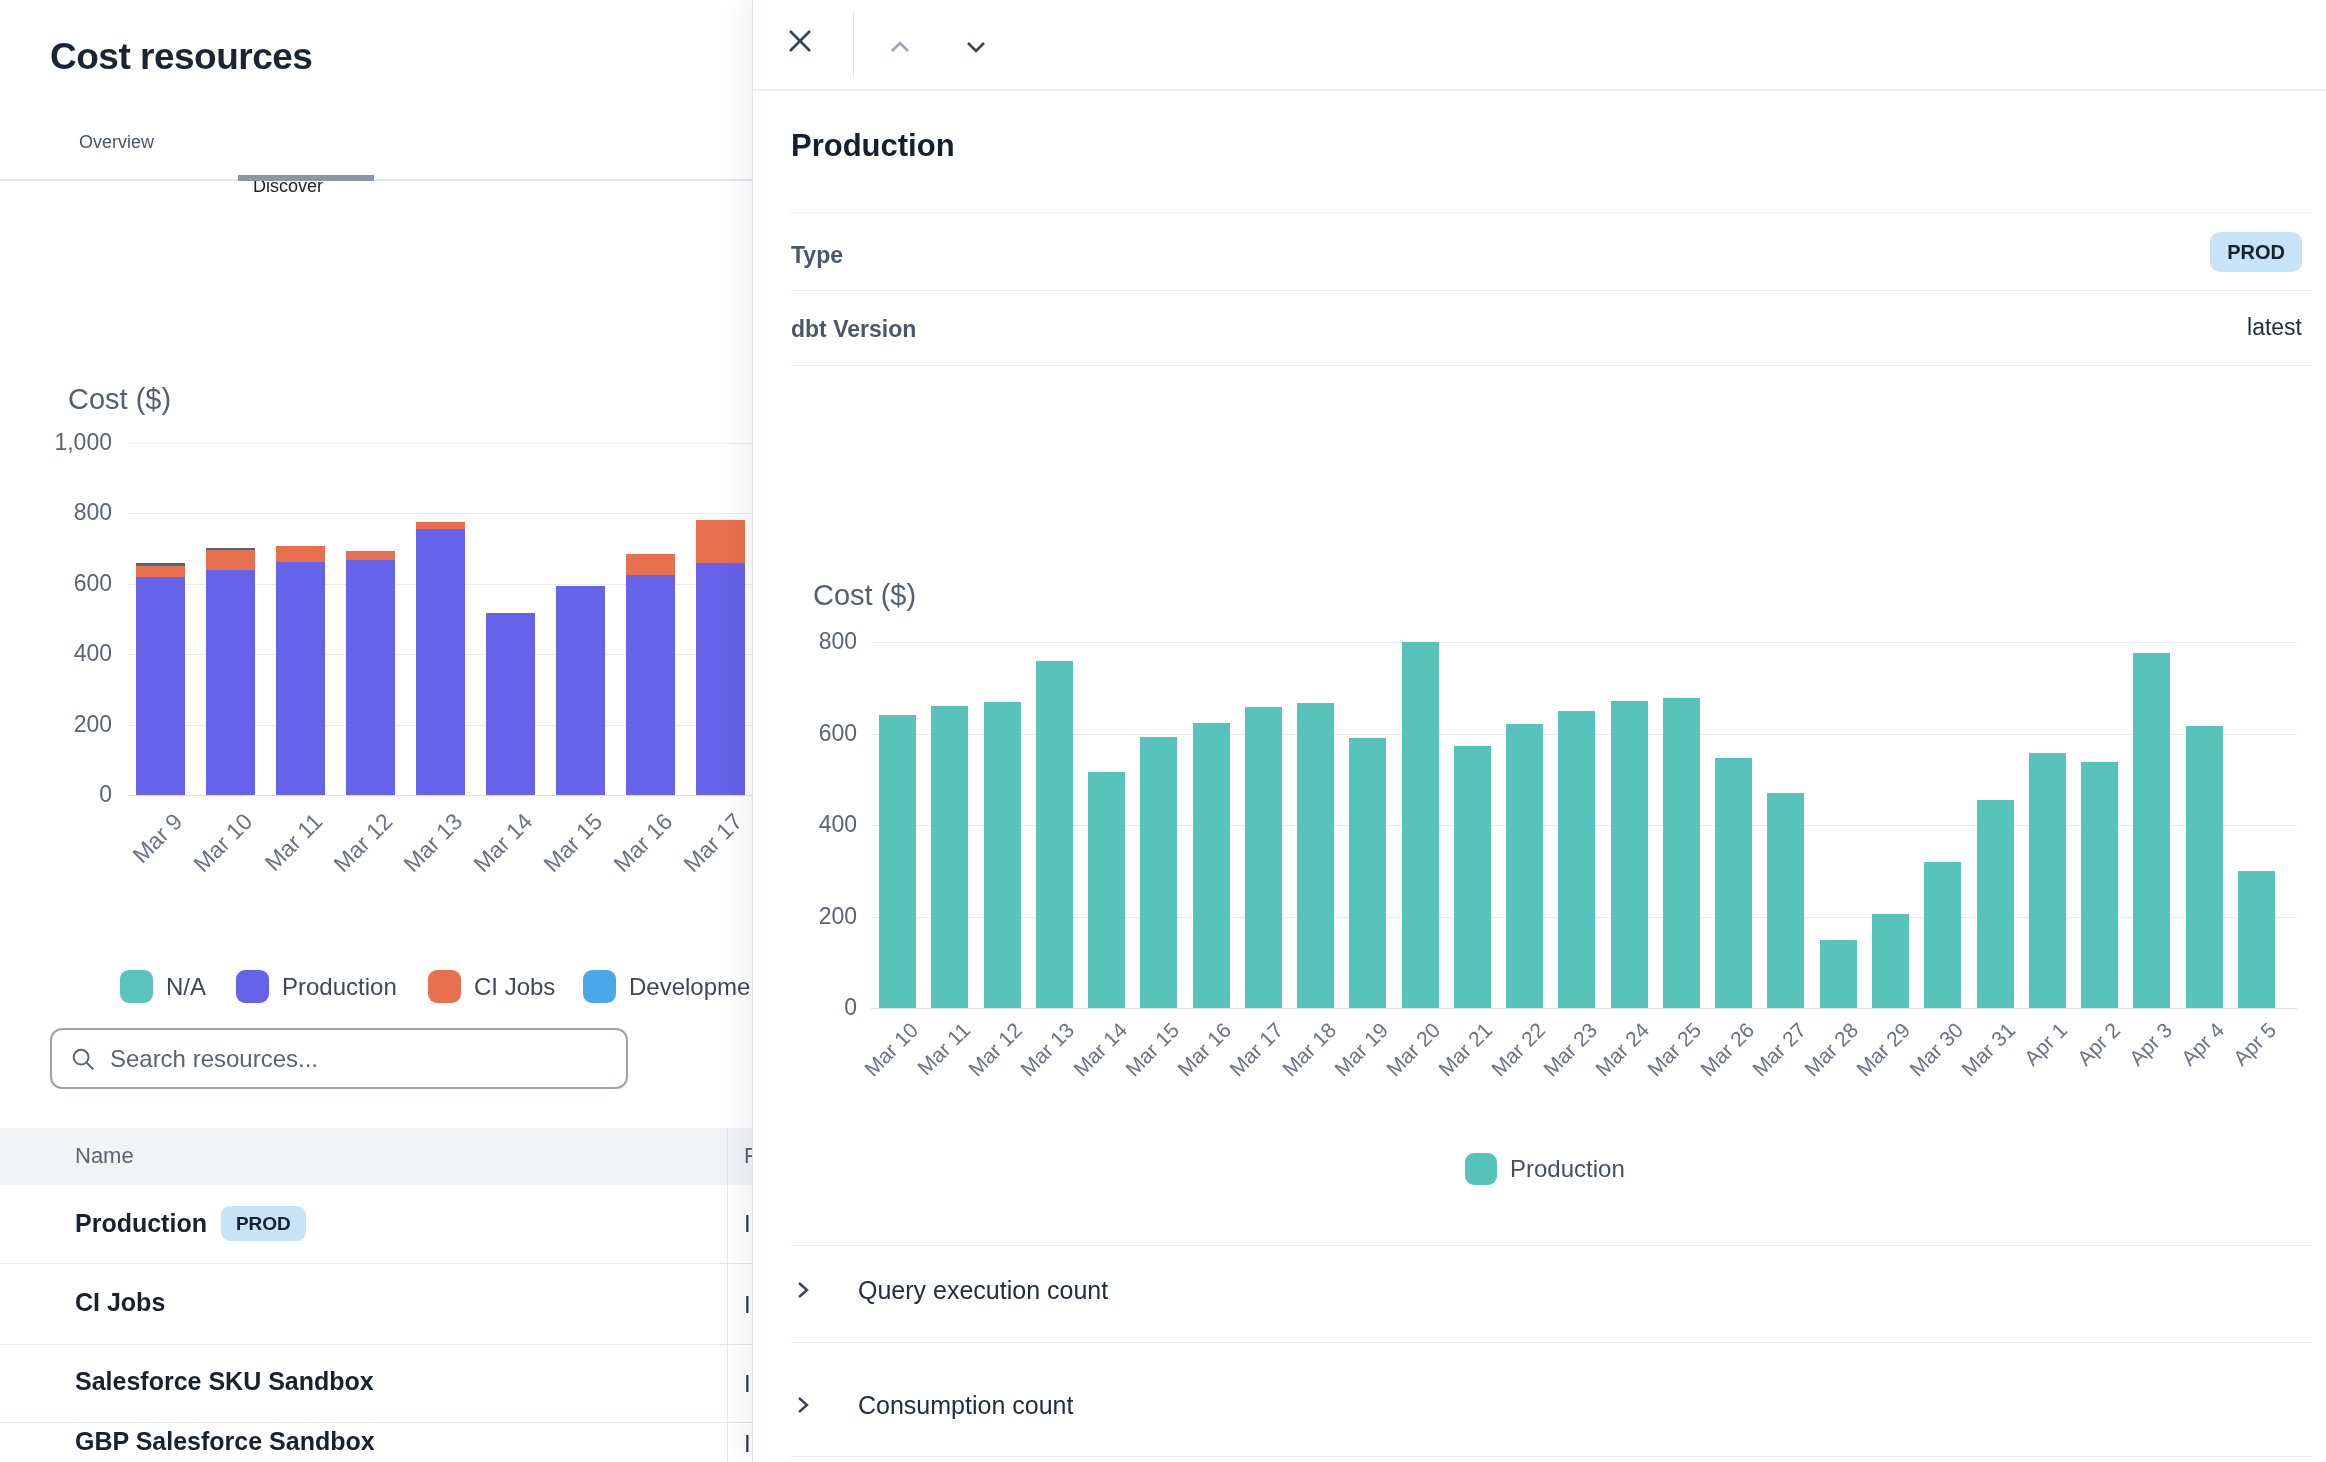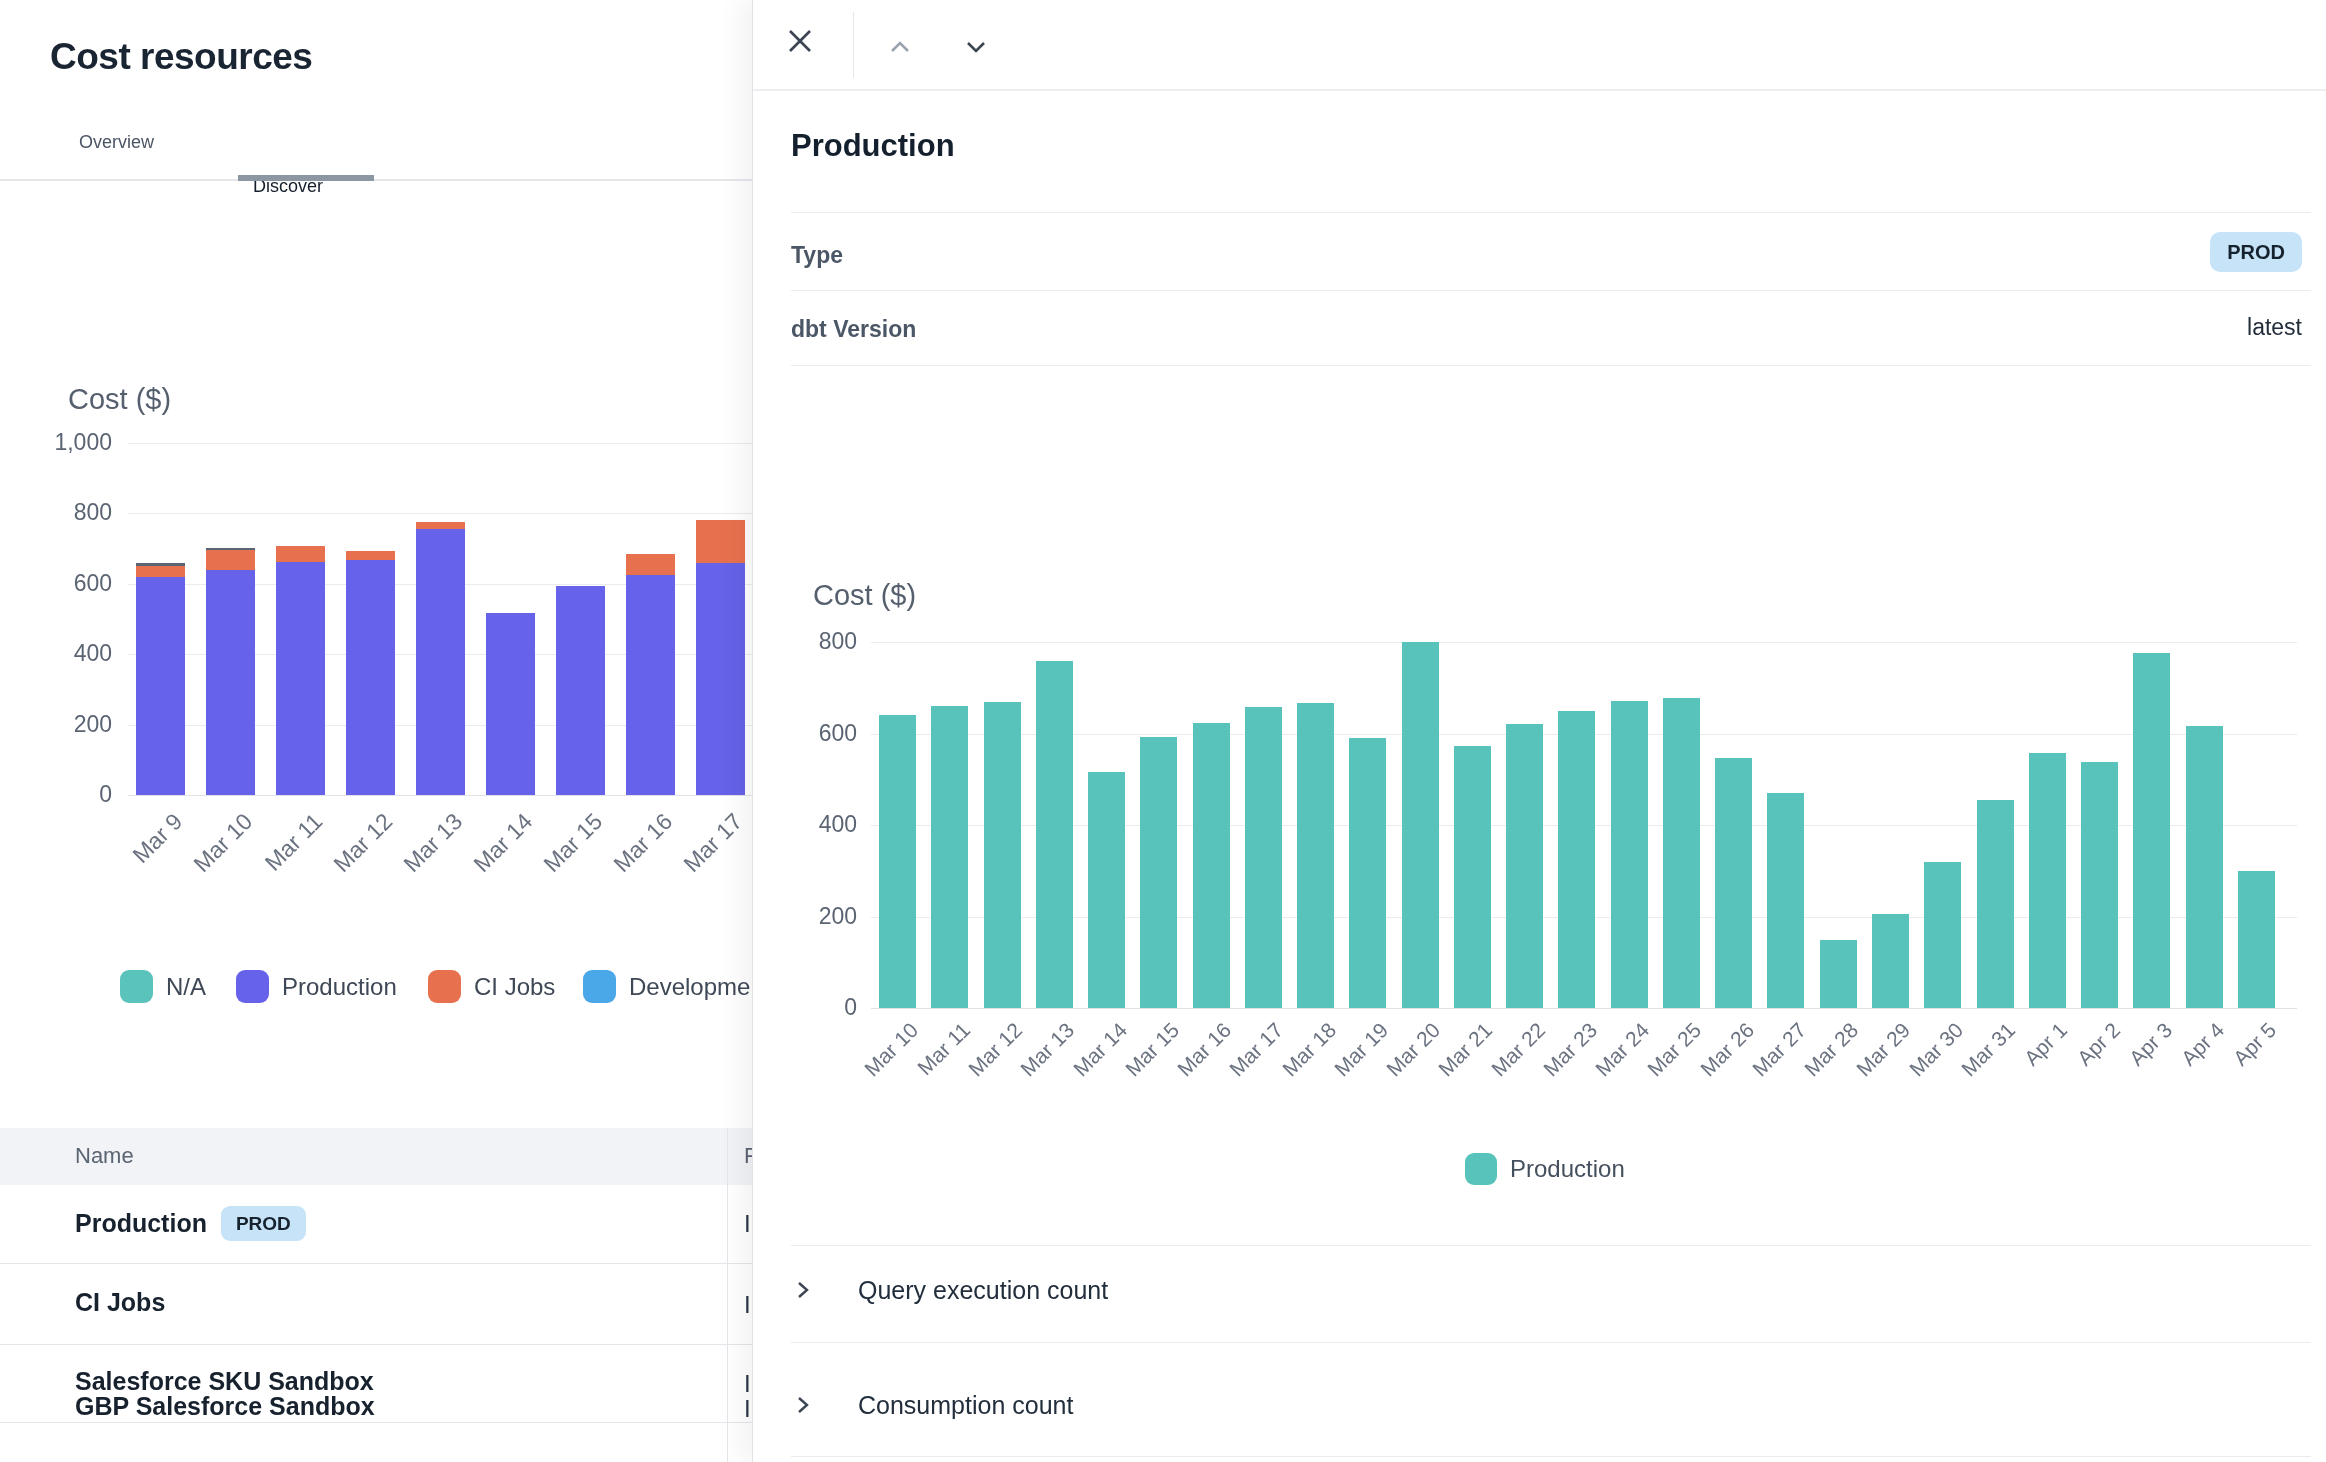--- a/index.html
+++ b/index.html
@@ -144,20 +144,27 @@
     </div>
     <div class="legend-item" style="left:428px; top:970px;">
       <span class="legend-swatch" style="background: rgb(231, 113, 78);"></span>
       <span class="legend-label">CI Jobs</span>
     </div>
     <div class="legend-item" style="left:583px; top:970px;">
       <span class="legend-swatch" style="background: rgb(74, 168, 232);"></span>
       <span class="legend-label">Development</span>
     </div>
 
+    <div class="search-box">
+      <svg width="28" height="28" viewBox="0 0 28 28">
+          <circle cx="12" cy="12" r="8" fill="none" stroke="#5b6472" stroke-width="2.2"></circle>
+          <line x1="18" y1="18" x2="25" y2="25" stroke="#5b6472" stroke-width="2.2"></line>
+        </svg>
+      <input type="text" placeholder="Search resources..." style="">
+    </div>
 
     <div class="tbl-header">
       <span class="col1">Name</span>
       <span class="col2">P</span>
     </div>
     <div class="tbl-col-divider"></div>
 
     <div class="tbl-row" style="top:1184px; height:79px;">
       <div class="row-name" style="top:22px;">
         <span>Production</span>
@@ -176,21 +183,21 @@
     <div class="row-divider" style="top:1344px;"></div>
 
     <div class="tbl-row" style="top:1344px; height:78px;">
       <div class="row-name" style="top:23px;">
           <span>Salesforce SKU Sandbox</span>
         </div>
       <span class="row-col2" style="top:26px;">In</span>
     </div>
     <div class="row-divider" style="top:1422px;"></div>
 
-    <div class="tbl-row" style="top:1369px; height:50px;">
+    <div class="tbl-row" style="top:1404px; height:50px;">
       <div class="row-name" style="top:23px;">
           <span>GBP Salesforce Sandbox</span>
         </div>
       <span class="row-col2" style="top:26px;">In</span>
     </div>
   </div>
 
   <div id="drawer">
     <button class="icon-btn" id="close-btn">
       <svg width="34" height="34" viewBox="0 0 34 34">

